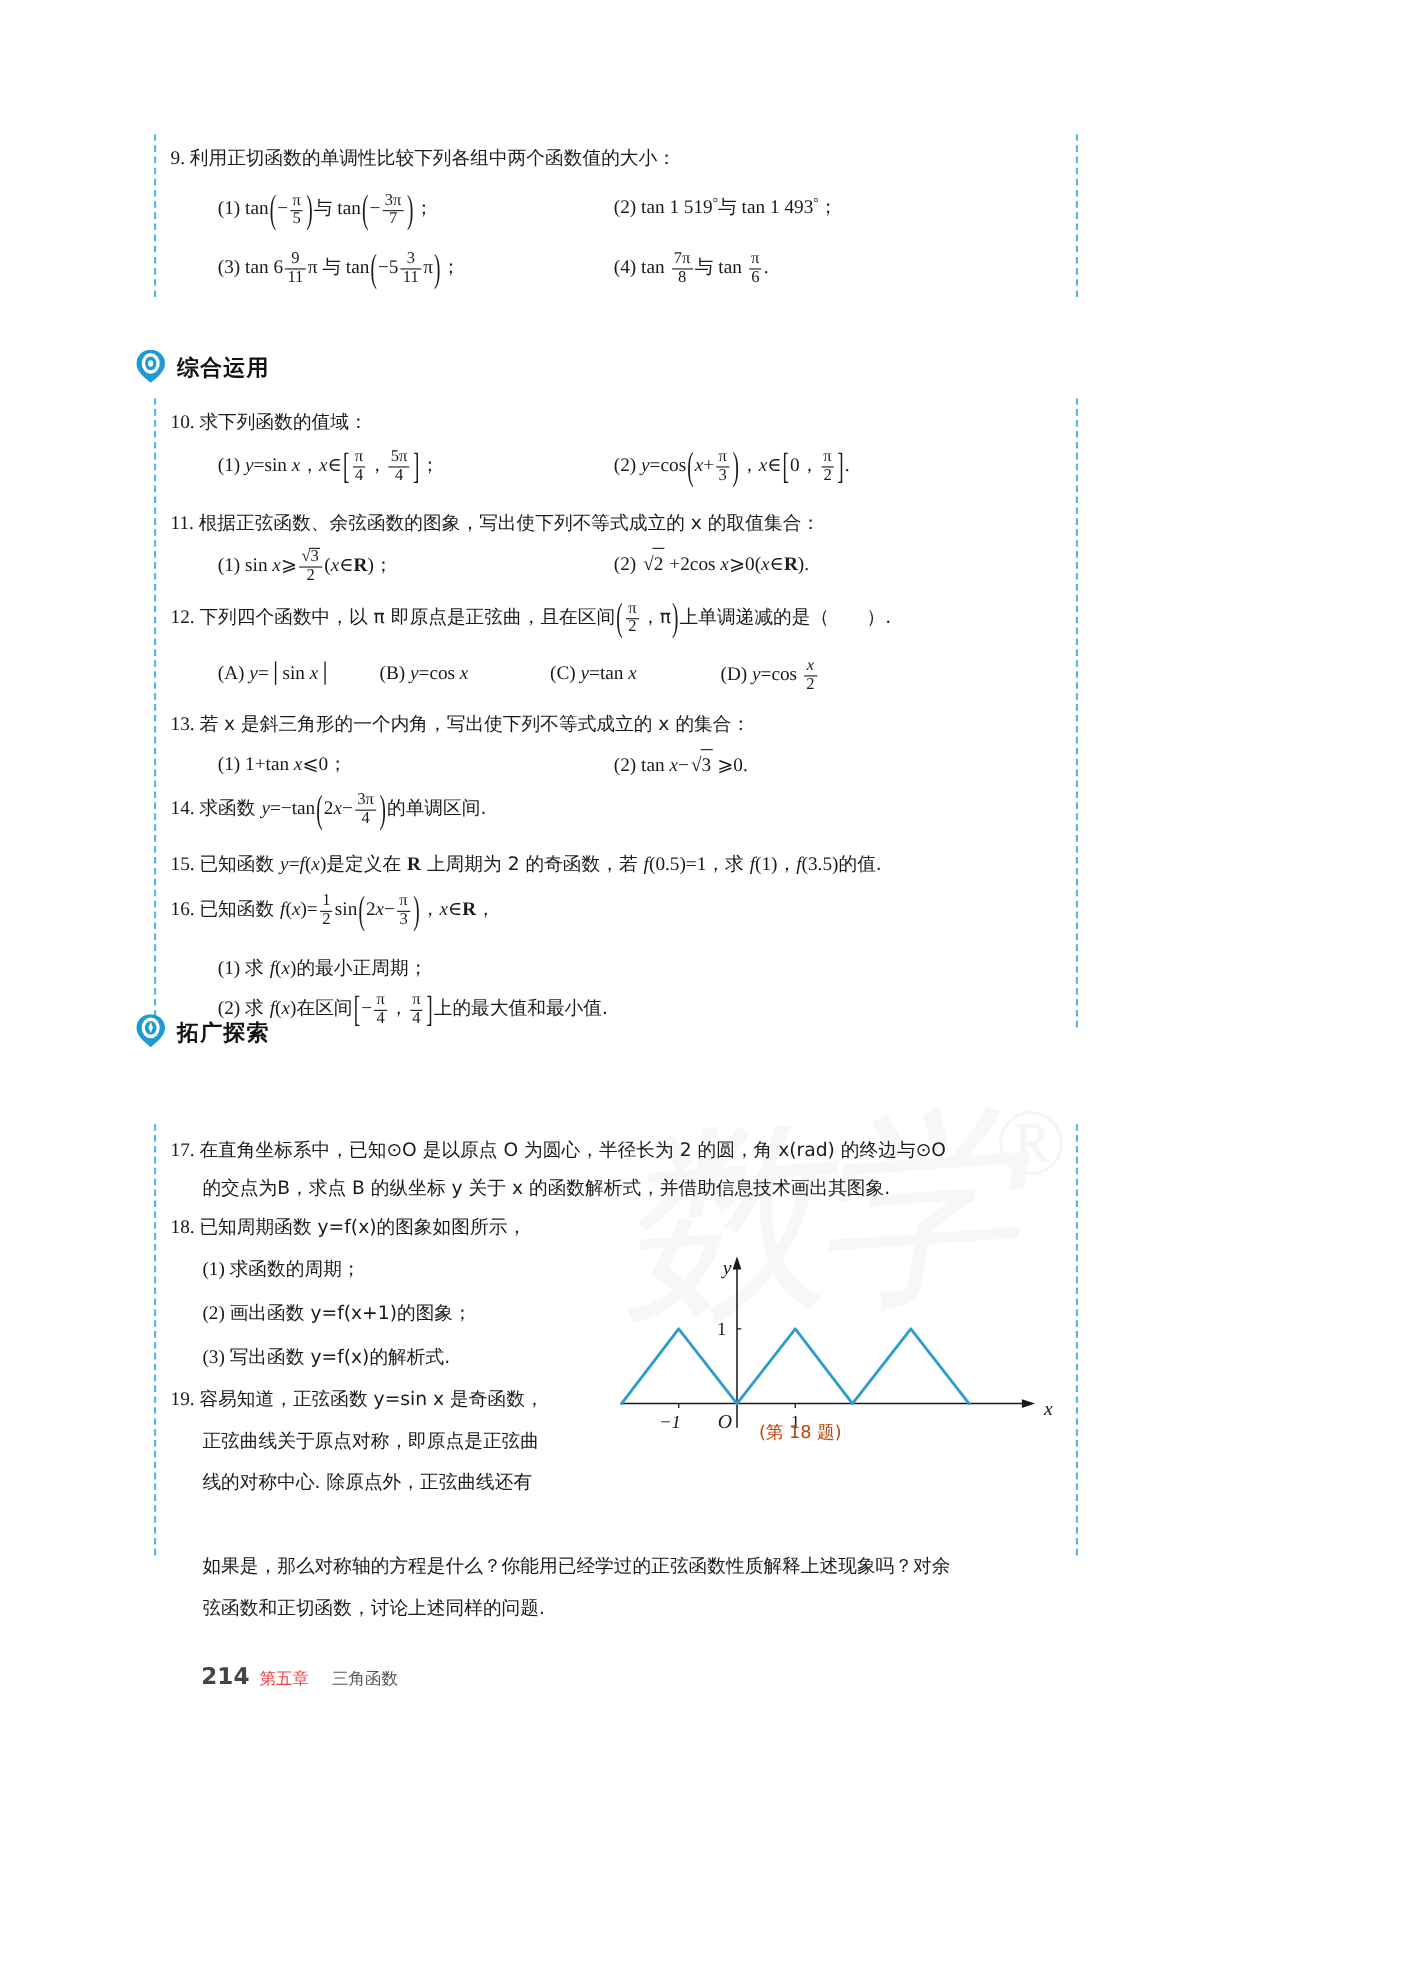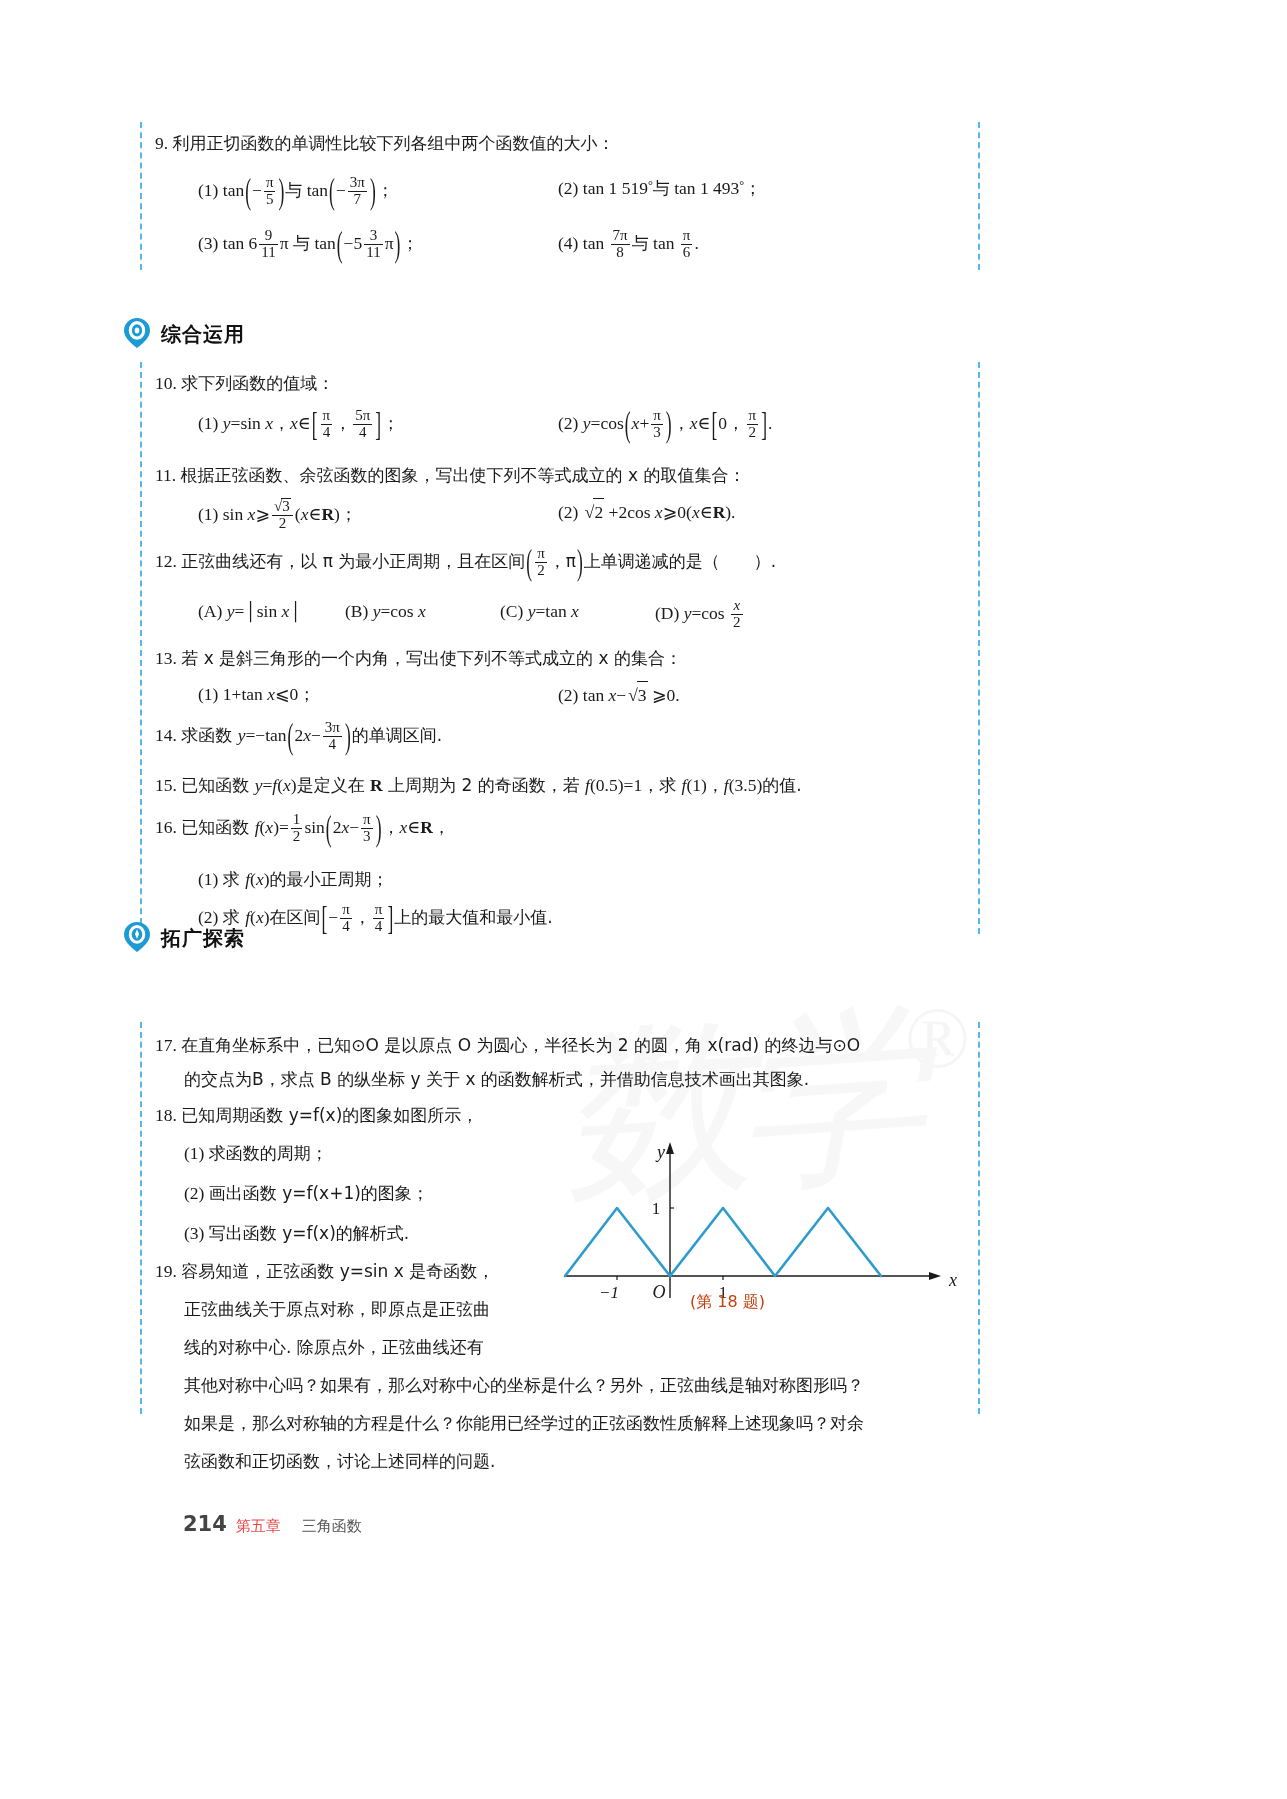--- a/index.html
+++ b/index.html
@@ -192,21 +192,21 @@
     <span class="up"> sin </span><span class="mathit">x</span><span class="up">⩾</span><span class="frac"><span class="rad">√<span class="bar">3</span></span><span class="den">2</span></span><span class="up">(</span><span class="mathit">x</span><span class="up">∈</span><b class="up">R</b><span class="up">)</span><span class="zh">；</span>
   </div>
 
   <div class="prob" style="left:558px; top:498px;">
     <span>(2)</span>
     <span class="rad"> √<span class="bar">2</span></span><span class="up"> +2cos </span><span class="mathit">x</span><span class="up">⩾0(</span><span class="mathit">x</span><span class="up">∈</span><b class="up">R</b><span class="up">).</span>
   </div>
 
   <div class="prob" style="left:155px; top:546px;">
     <span class="num">12.</span>
-    <span class="zh">正弦曲线还有，以 π 为最小正周期，且在区间</span><span class="big">(</span><span class="frac"><span>π</span><span class="den">2</span></span><span class="zh">，π</span><span class="big">)</span><span class="zh">上单调递减的是（　　）.</span>
+    <span class="zh">下列四个函数中，以 π 即原点是正弦曲，且在区间</span><span class="big">(</span><span class="frac"><span>π</span><span class="den">2</span></span><span class="zh">，π</span><span class="big">)</span><span class="zh">上单调递减的是（　　）.</span>
   </div>
 
   <div class="prob" style="left:198px; top:598px;">
     <span>(A)</span>
     <span class="mathit"> y</span><span class="up">=│sin </span><span class="mathit">x</span><span class="up">│</span>
   </div>
   <div class="prob" style="left:345px; top:598px;">
     <span>(B)</span>
     <span class="mathit"> y</span><span class="up">=cos </span><span class="mathit">x</span>
   </div>
@@ -320,23 +320,20 @@
   <div class="prob" style="left:155px; top:1258px;">
     <span class="num">19.</span>
     <span class="zh">容易知道，正弦函数 y=sin x 是奇函数，</span>
   </div>
   <div class="prob" style="left:184px; top:1296px;">
     <span class="zh">正弦曲线关于原点对称，即原点是正弦曲</span>
   </div>
   <div class="prob" style="left:184px; top:1334px;">
     <span class="zh">线的对称中心. 除原点外，正弦曲线还有</span>
   </div>
-  <div class="prob" style="left:184px; top:1372px;">
-    <span class="zh">其他对称中心吗？如果有，那么对称中心的坐标是什么？另外，正弦曲线是轴对称图形吗？</span>
-  </div>
   <div class="prob" style="left:184px; top:1410px;">
     <span class="zh">如果是，那么对称轴的方程是什么？你能用已经学过的正弦函数性质解释上述现象吗？对余</span>
   </div>
   <div class="prob" style="left:184px; top:1448px;">
     <span class="zh">弦函数和正切函数，讨论上述同样的问题.</span>
   </div>
 
   <div class="footer" style="top:1512px;">
     <span class="pg">214</span>
     <span class="ch">第五章</span>

